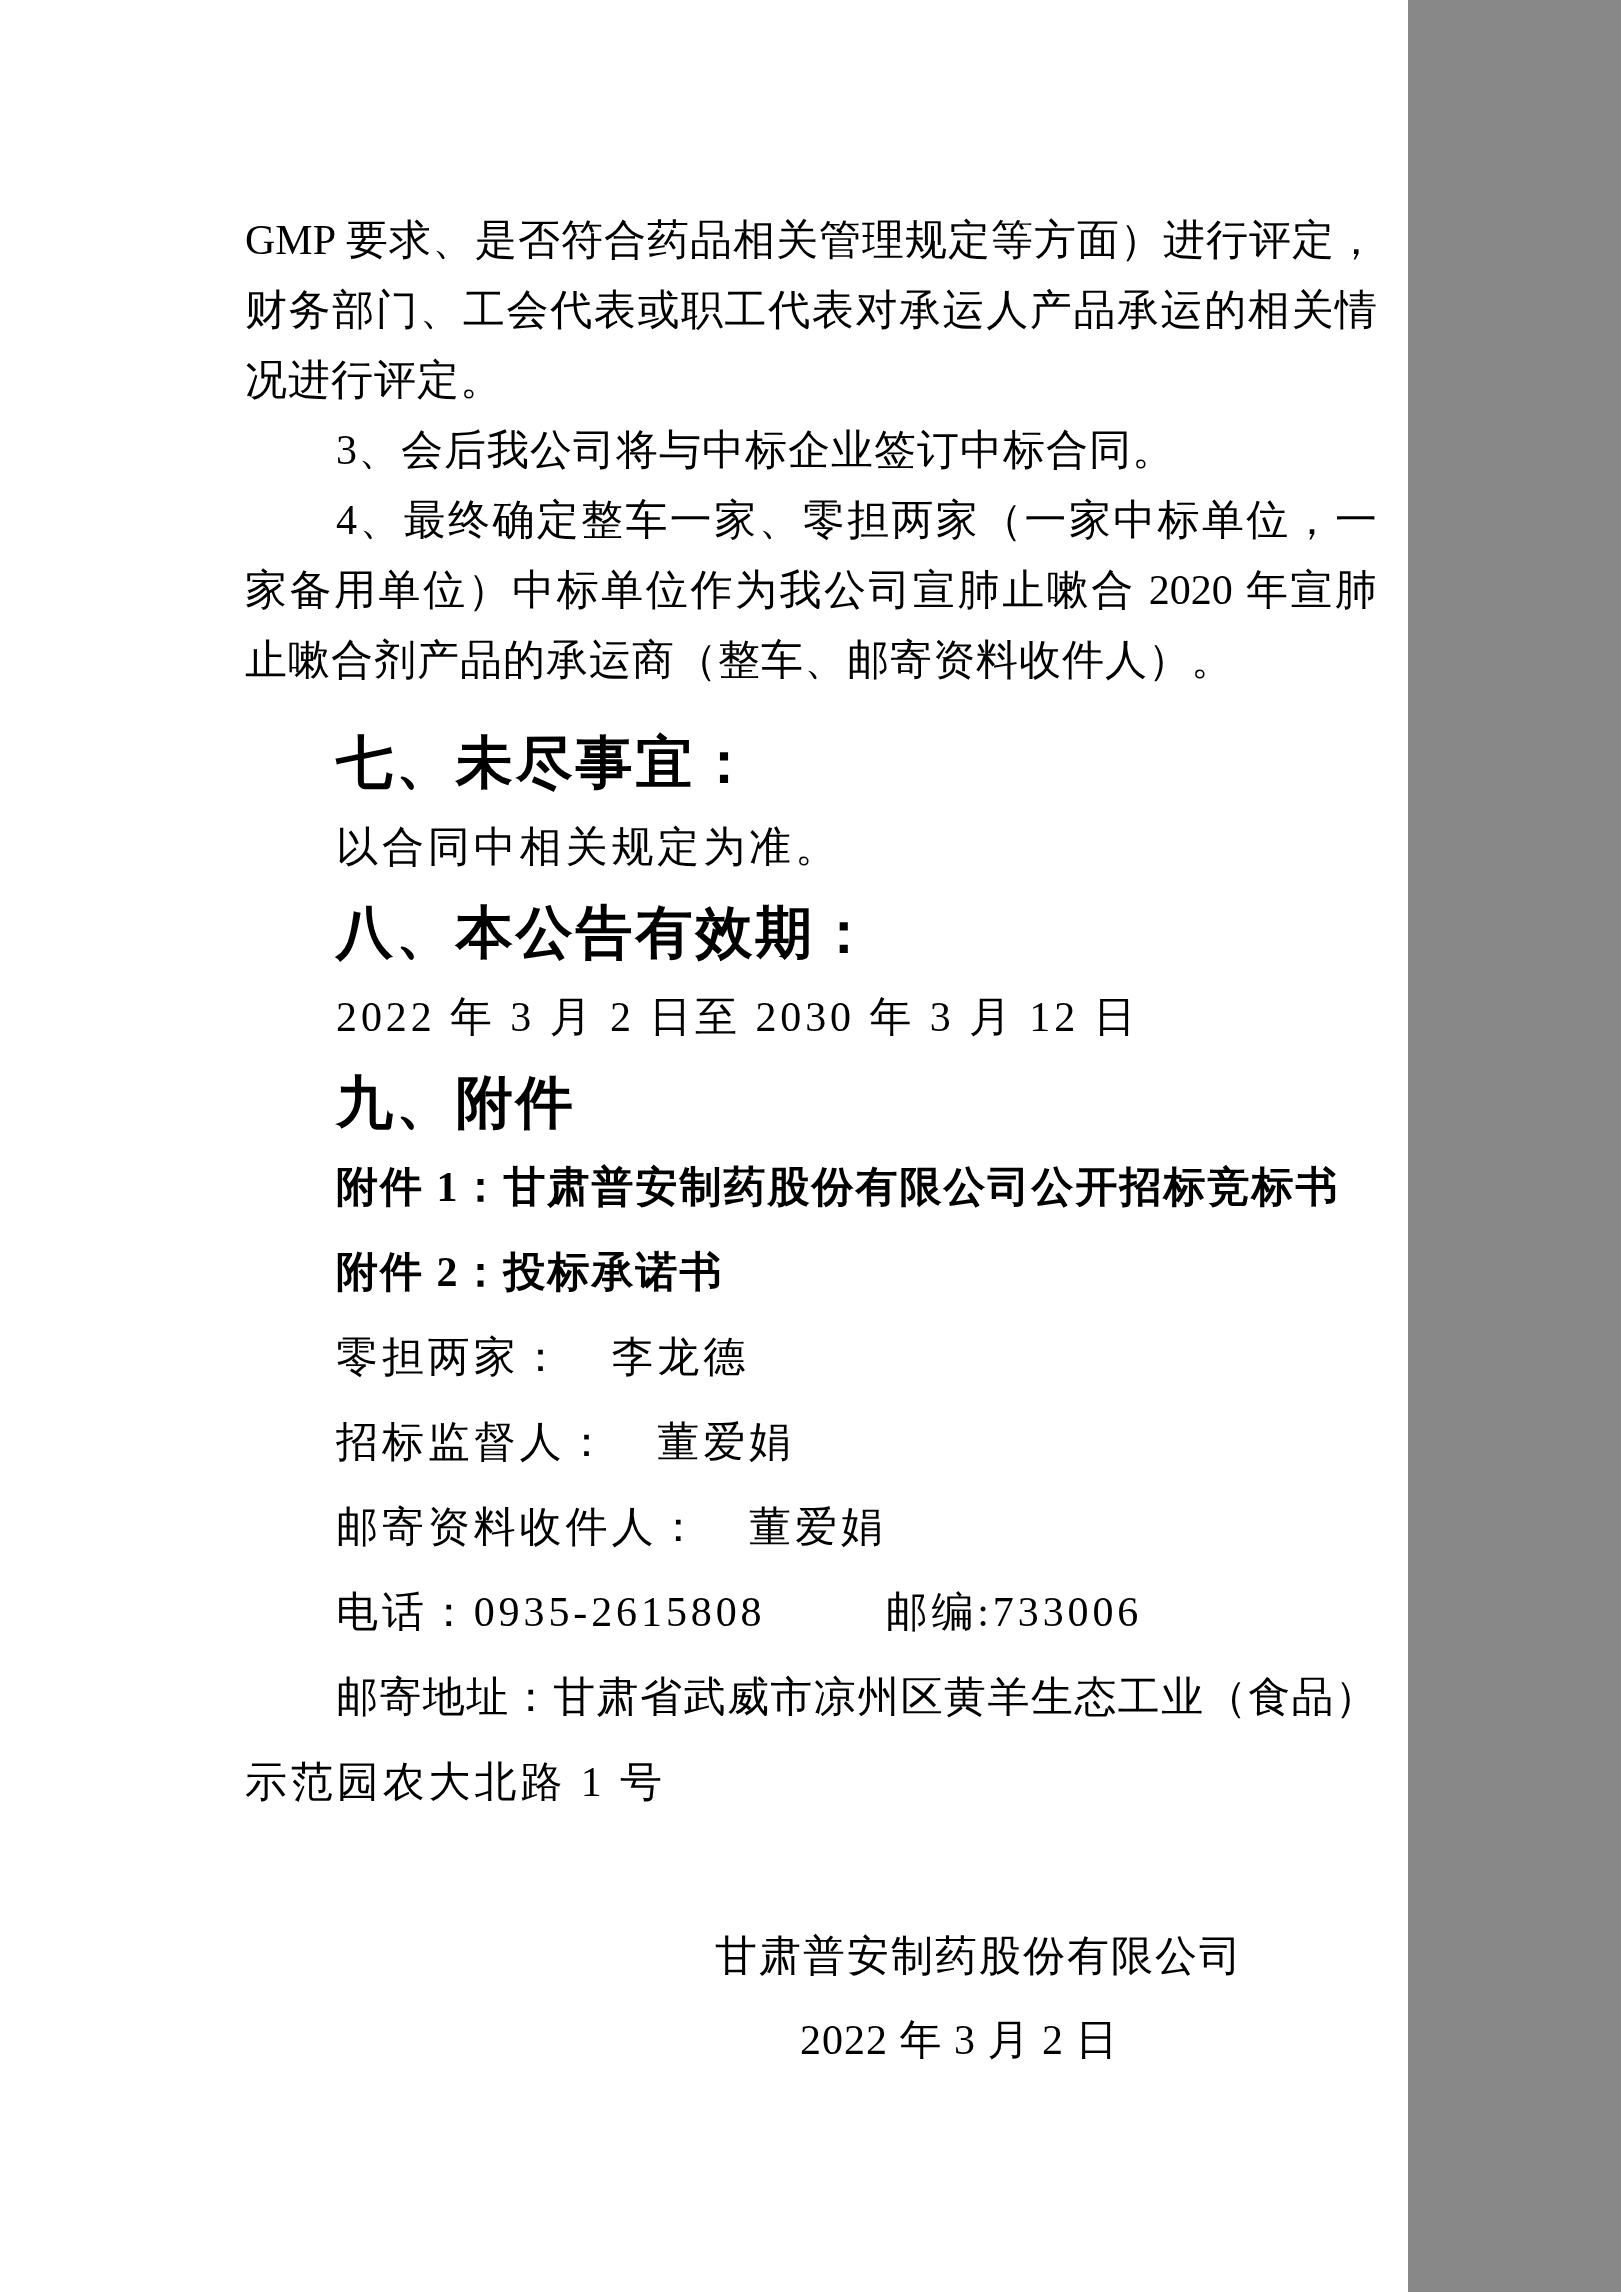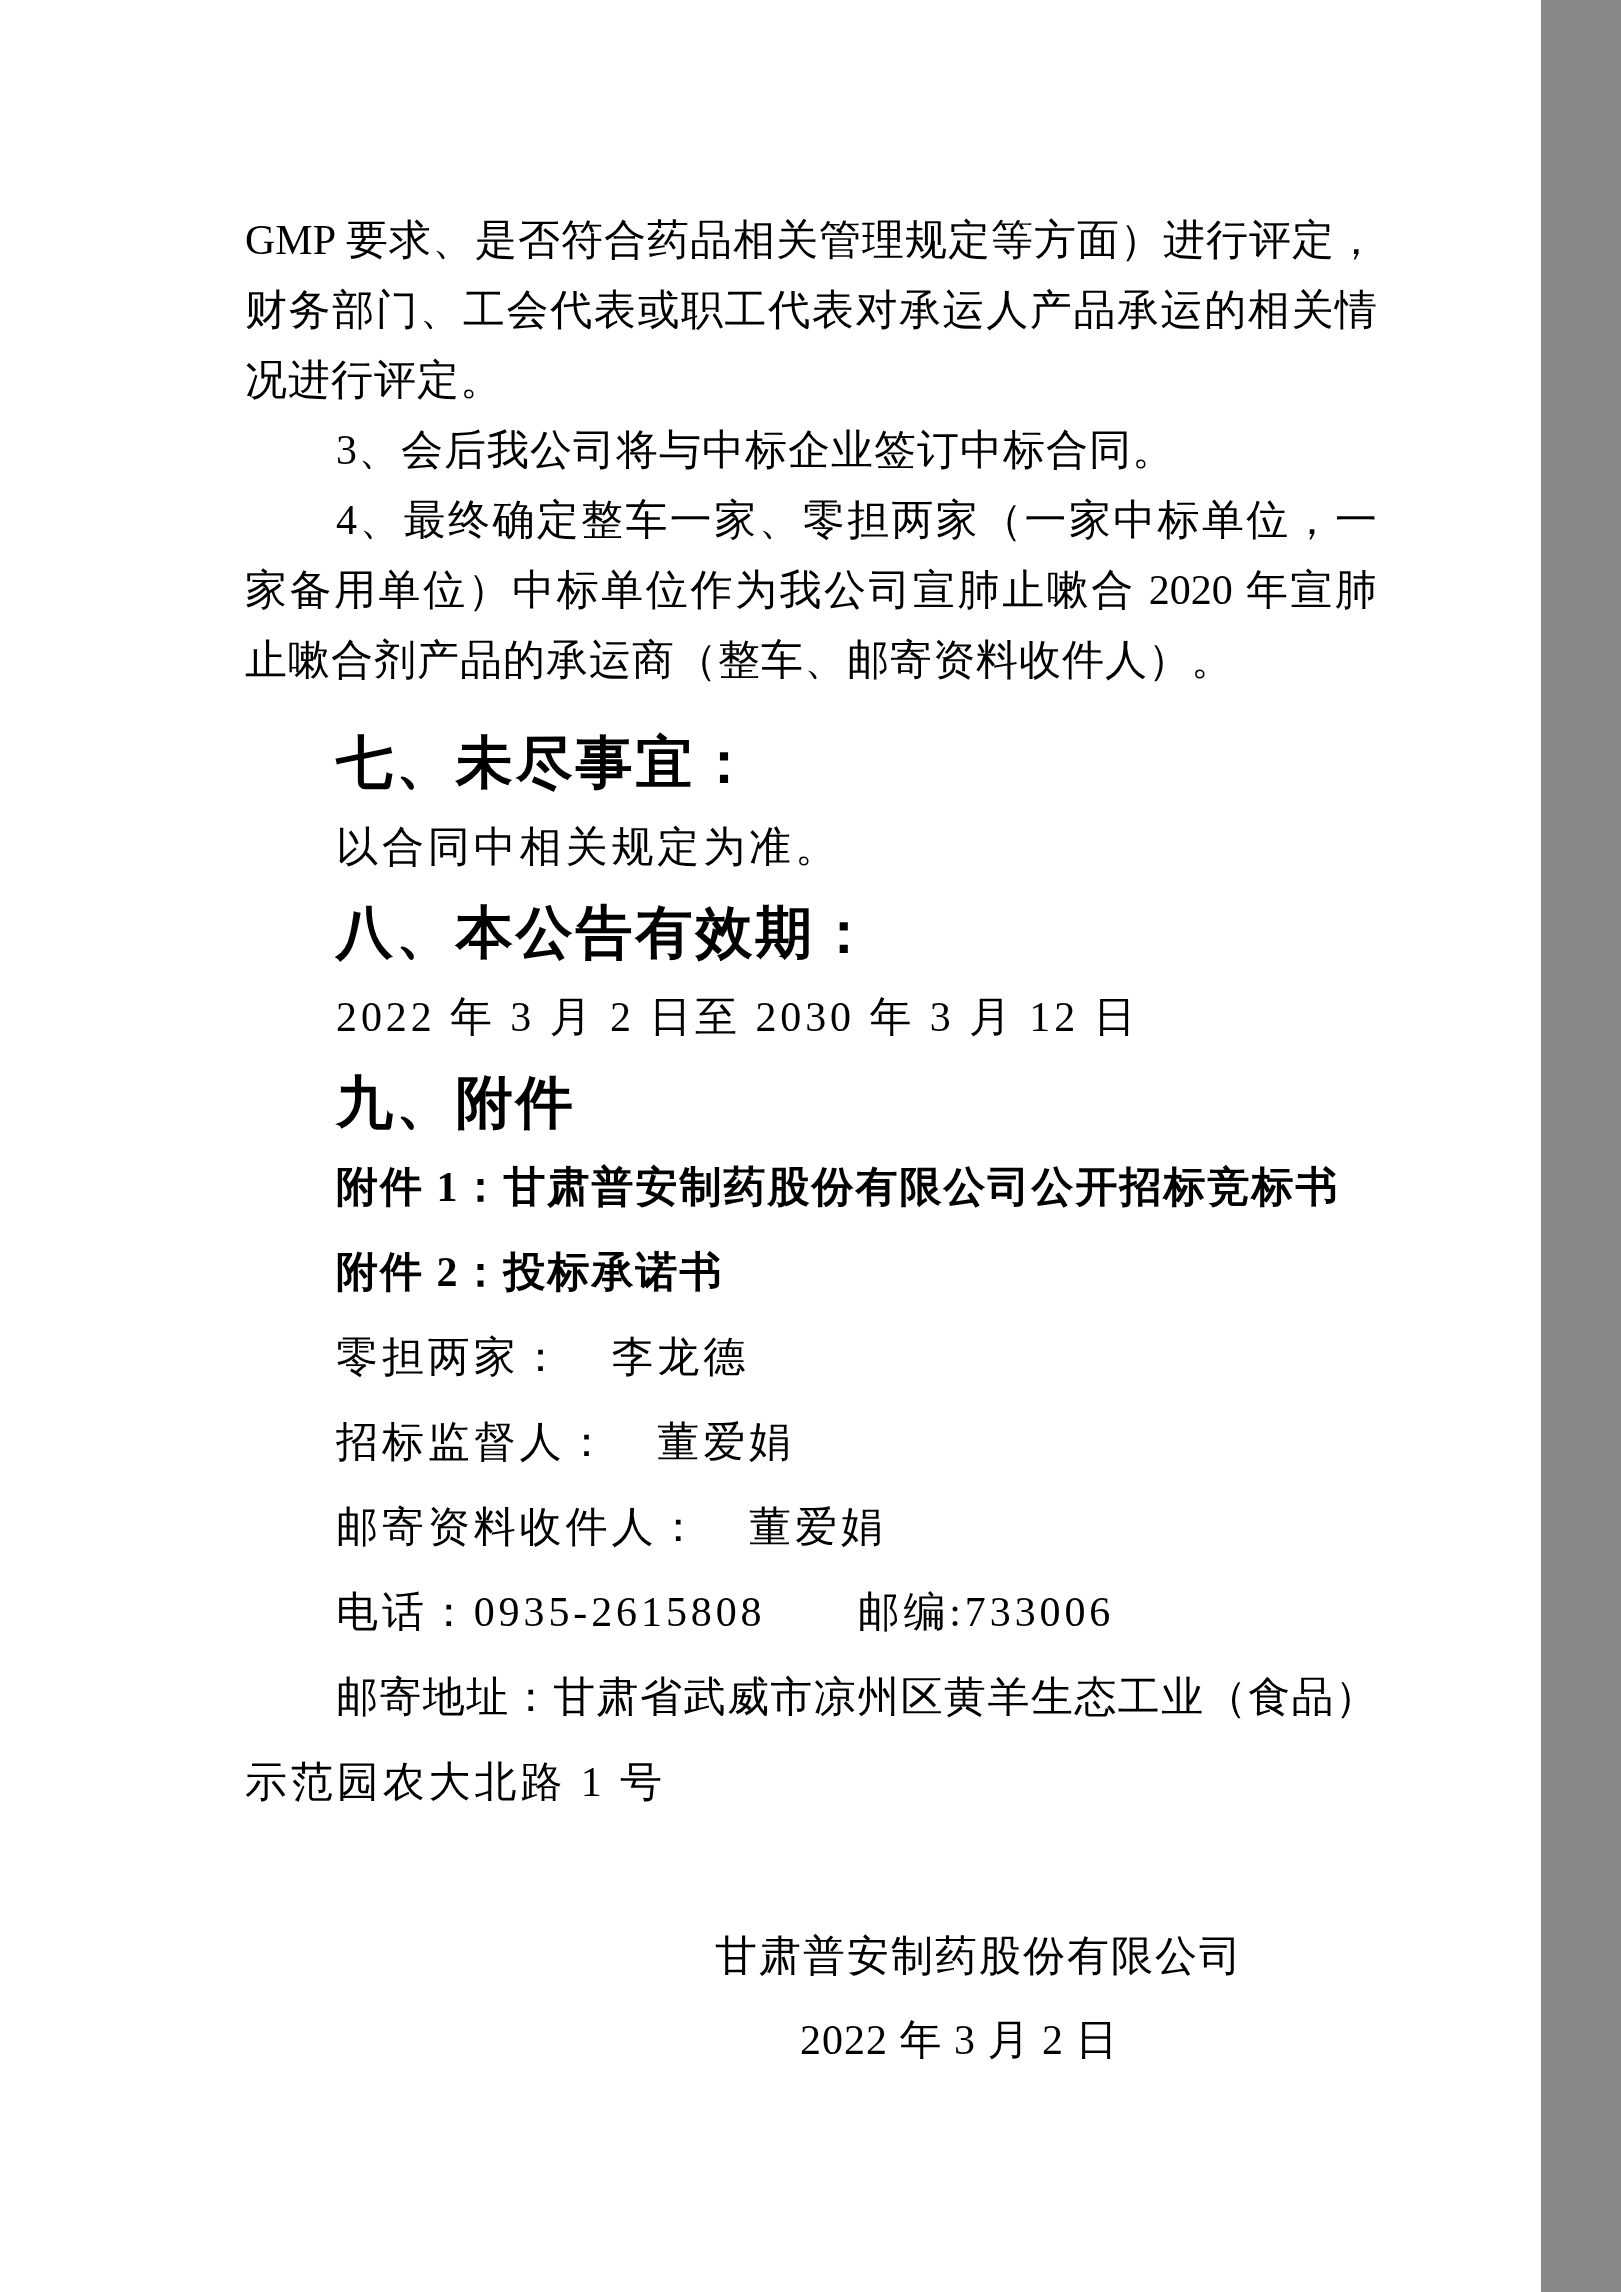--- a/index.html
+++ b/index.html
@@ -1,18 +1,18 @@
 <!DOCTYPE html>
 <html><head>
 <meta charset="utf-8">
 <style>
   html, body { margin: 0; padding: 0; background: #888; }
   .page {
     position: relative;
-    width: 1541px;
+    width: 1408px;
     height: 2293px;
     background: #ffffff;
     overflow: hidden;
     font-family: "Liberation Serif", "DejaVu Serif", serif;
     color: #000000;
   }
   .textblock {
     position: absolute;
     left: 245px;
     width: 1132px;
@@ -30,21 +30,21 @@
     text-align-last: justify;
     text-justify: inter-ideograph;
   }
   .heading {
     font-family: "Liberation Sans", "DejaVu Sans", sans-serif;
     font-weight: 700;
     font-size: 57px;
     letter-spacing: 2.9px;
   }
   .bold-line { font-weight: 700; letter-spacing: 2px; }
-  .postal { margin-left: 92px; }
+  .postal { margin-left: 120px; }
   .sig-company { padding-left: 470px; }
   .sig-date { padding-left: 555px; letter-spacing: 1px; }
 </style>
 </head>
 <body>
 
 <div class="page">
 
   <div class="textblock" id="block-a">
     <div class="line justify">GMP 要求、是否符合药品相关管理规定等方面）进行评定，</div>

